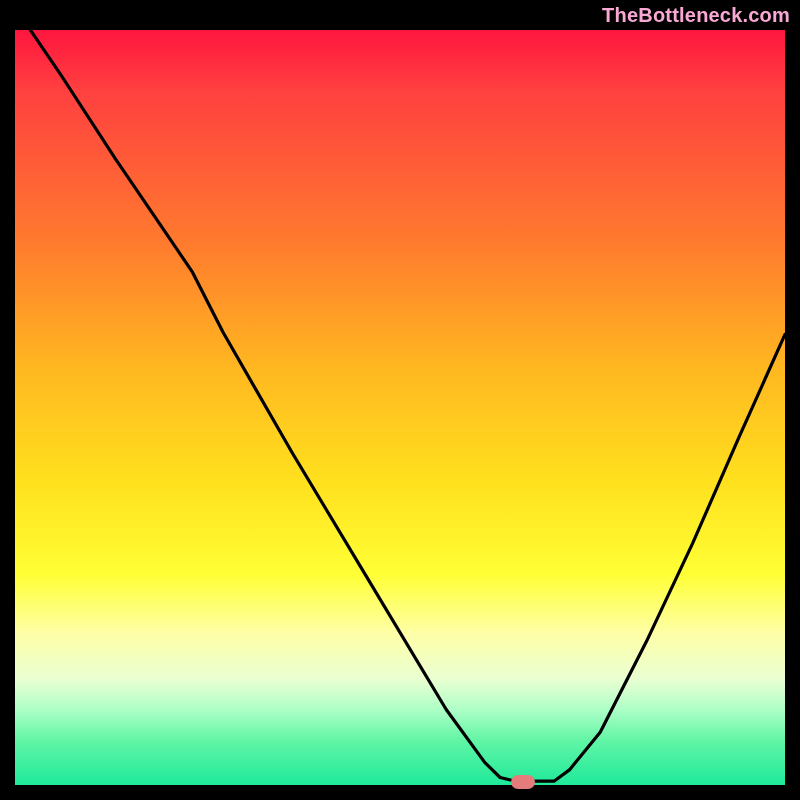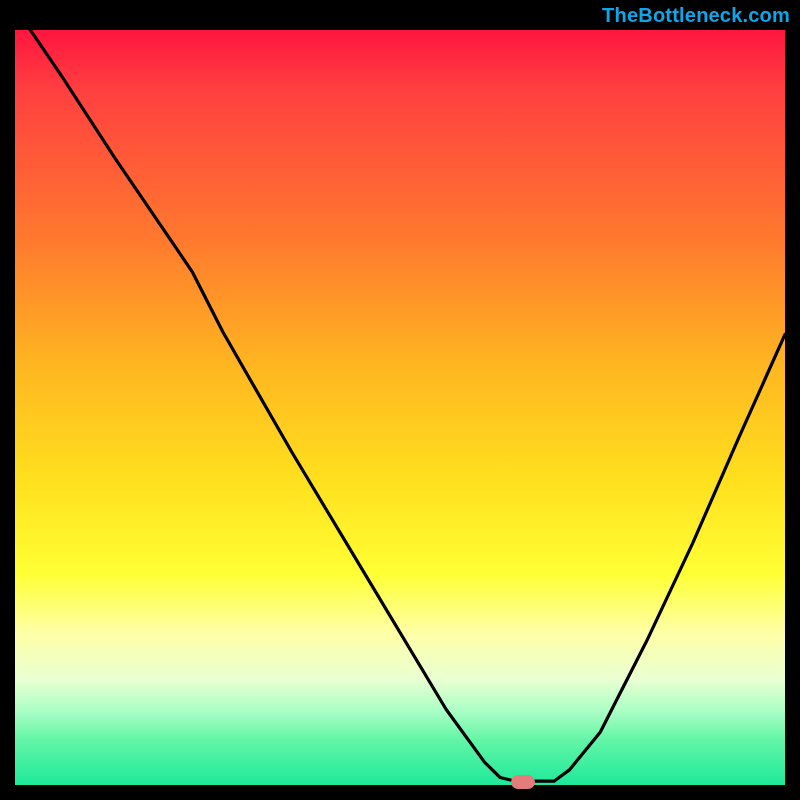--- a/index.html
+++ b/index.html
@@ -13,21 +13,21 @@
   .outer {
     width: 800px;
     height: 800px;
     background: #000000;
     position: relative;
   }
   .watermark {
     position: absolute;
     top: 4px;
     right: 10px;
-    color: #0ea5e9;
+    color: #f9a8d4;
     font-size: 20px;
     font-weight: bold;
     letter-spacing: 0.2px;
     user-select: none;
   }
   .plot {
     position: absolute;
     left: 15px;
     top: 30px;
     width: 770px;

